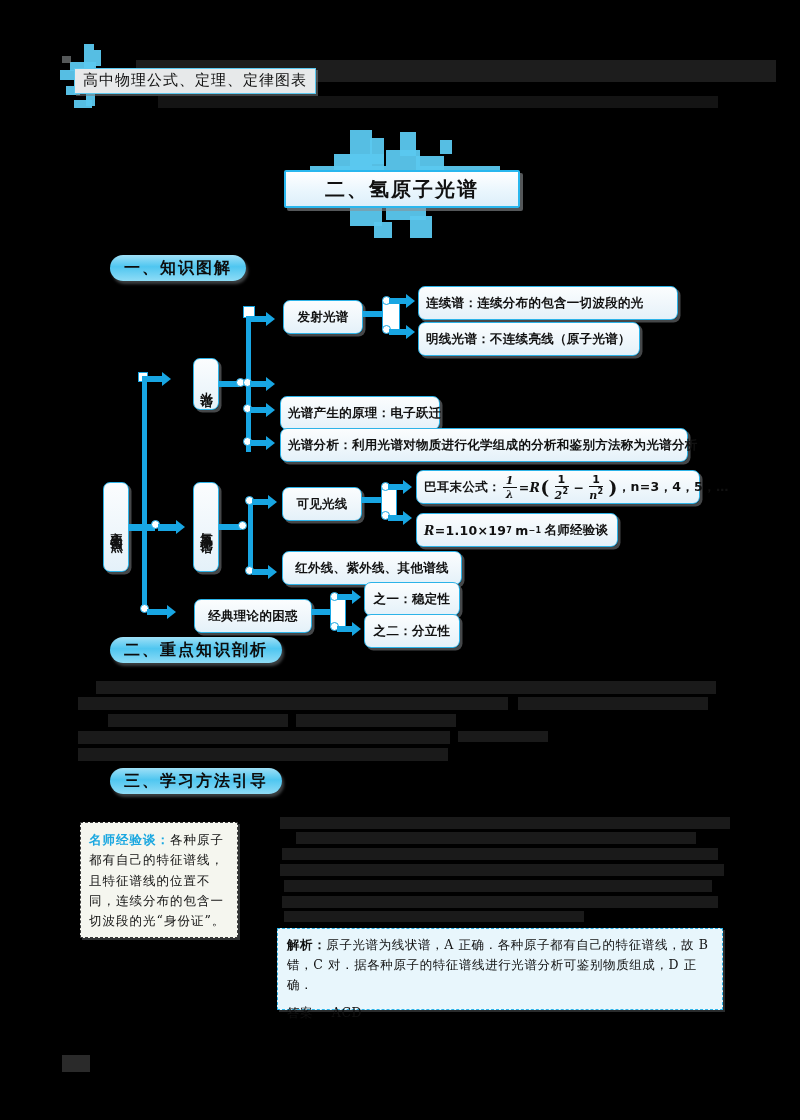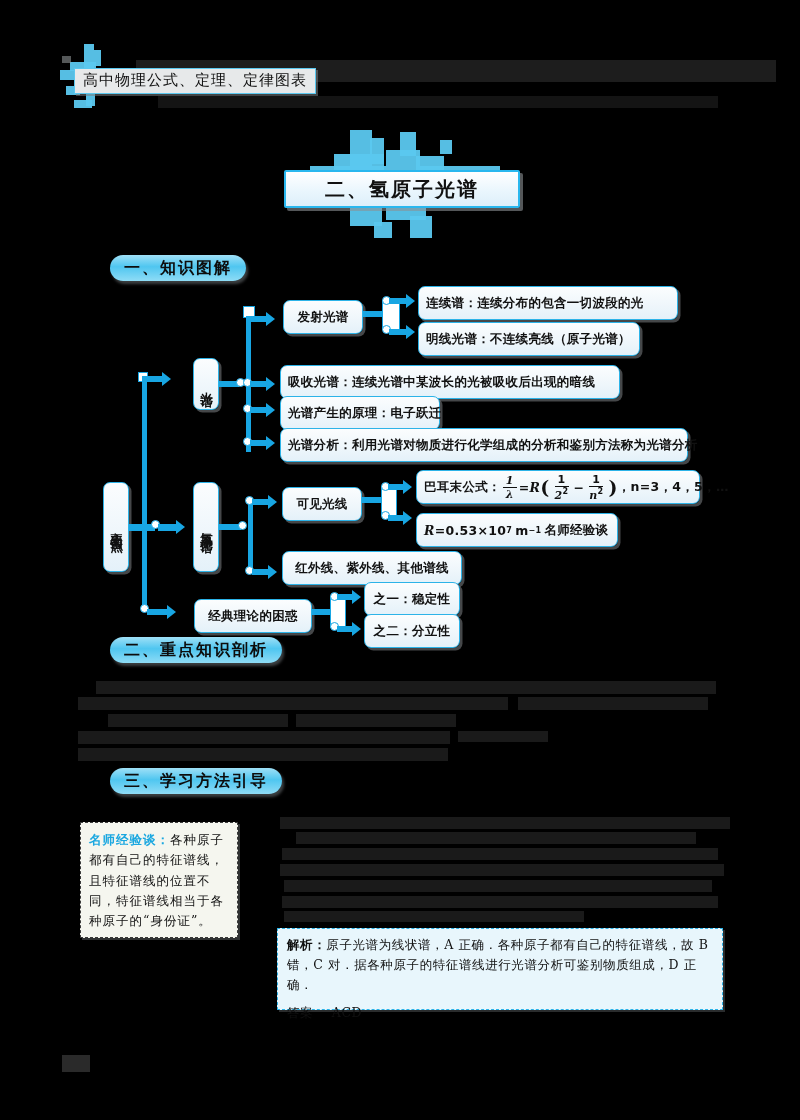--- a/index.html
+++ b/index.html
@@ -237,21 +237,20 @@
     <div class="jn" style="left:382px;top:325px;"></div>
     <div class="ln" style="left:389px;top:298px;width:20px;height:6px;"></div>
     <div class="arw" style="left:406px;top:294px;"></div>
     <div class="ln" style="left:389px;top:329px;width:20px;height:6px;"></div>
     <div class="arw" style="left:406px;top:325px;"></div>
 
     <div class="node" style="left:418px;top:286px;width:260px;height:26px;">连续谱：连续分布的包含一切波段的光</div>
 
     <div class="node" style="left:418px;top:322px;width:222px;height:26px;">明线光谱：不连续亮线（原子光谱）</div>
 
-    <div class="node" style="left:280px;top:365px;width:340px;height:26px;">吸收光谱：连续光谱中某波长的光被吸收后出现的暗线</div>
 
     <div class="node" style="left:280px;top:396px;width:160px;height:24px;">光谱产生的原理：电子跃迁</div>
 
     <div class="node" style="left:280px;top:428px;width:408px;height:24px;">光谱分析：利用光谱对物质进行化学组成的分析和鉴别方法称为光谱分析</div>
 
     <div class="node vert center" style="left:193px;top:482px;width:26px;height:90px;">氢原子光谱</div>
 
     <div class="ln" style="left:219px;top:524px;width:22px;height:6px;"></div>
     <div class="jn" style="left:238px;top:521px;"></div>
     <div class="ln" style="left:248px;top:500px;width:5px;height:72px;"></div>
@@ -291,21 +290,21 @@
         <span class="num">1</span>
         <span class="den"><span class="it">n</span><sup class="sm">2</sup></span>
       </span>
       <span class="paren">)</span>
       <span>，n=3，4，5，…</span>
     </div>
 
     <div class="node" style="left:416px;top:513px;width:202px;height:24px;">
       <span class="it">R</span>
       <span>=</span>
-      <span>0.53×10</span>
+      <span>1.10×19</span>
       <sup class="sm">7</sup>
       <span style="margin-left:3px">m</span>
       <sup class="sm">−1</sup>
       <span style="margin-left:3px">名师经验谈</span>
     </div>
 
     <div class="node center" style="left:282px;top:551px;width:180px;height:26px;">红外线、紫外线、其他谱线</div>
 
     <div class="node center" style="left:194px;top:599px;width:118px;height:26px;">经典理论的困惑</div>
 
@@ -341,21 +340,21 @@
     <div class="red" style="left:280px;top:817px;width:450px;height:12px;"></div>
     <div class="red" style="left:296px;top:832px;width:400px;height:12px;"></div>
     <div class="red" style="left:282px;top:848px;width:436px;height:12px;"></div>
     <div class="red" style="left:280px;top:864px;width:444px;height:12px;"></div>
     <div class="red" style="left:284px;top:880px;width:428px;height:12px;"></div>
     <div class="red" style="left:282px;top:896px;width:436px;height:12px;"></div>
     <div class="red" style="left:284px;top:911px;width:300px;height:11px;"></div>
   </div>
 
   <div class="note" style="left:80px;top:822px;width:158px;height:116px;">
-    <span class="tag">名师经验谈：</span><span>各种原子都有自己的特征谱线，且特征谱线的位置不同，特征谱线相当于各种原子的“身份证”。</span>
+    <span class="tag">名师经验谈：</span><span>各种原子都有自己的特征谱线，且特征谱线的位置不同，连续分布的包含一切波段的光“身份证”。</span>
   </div>
 
   <div class="analysis" style="left:277px;top:928px;width:446px;height:82px;">
     <div>
       <span class="tag">解析：</span><span>原子光谱为线状谱，A 正确．各种原子都有自己的特征谱线，故 B 错，C 对．据各种原子的特征谱线进行光谱分析可鉴别物质组成，D 正确．</span>
     </div>
     <div style="margin-top:9px">
       <span>答案</span>
       <span style="margin-left:14px">ACD</span>
     </div>

